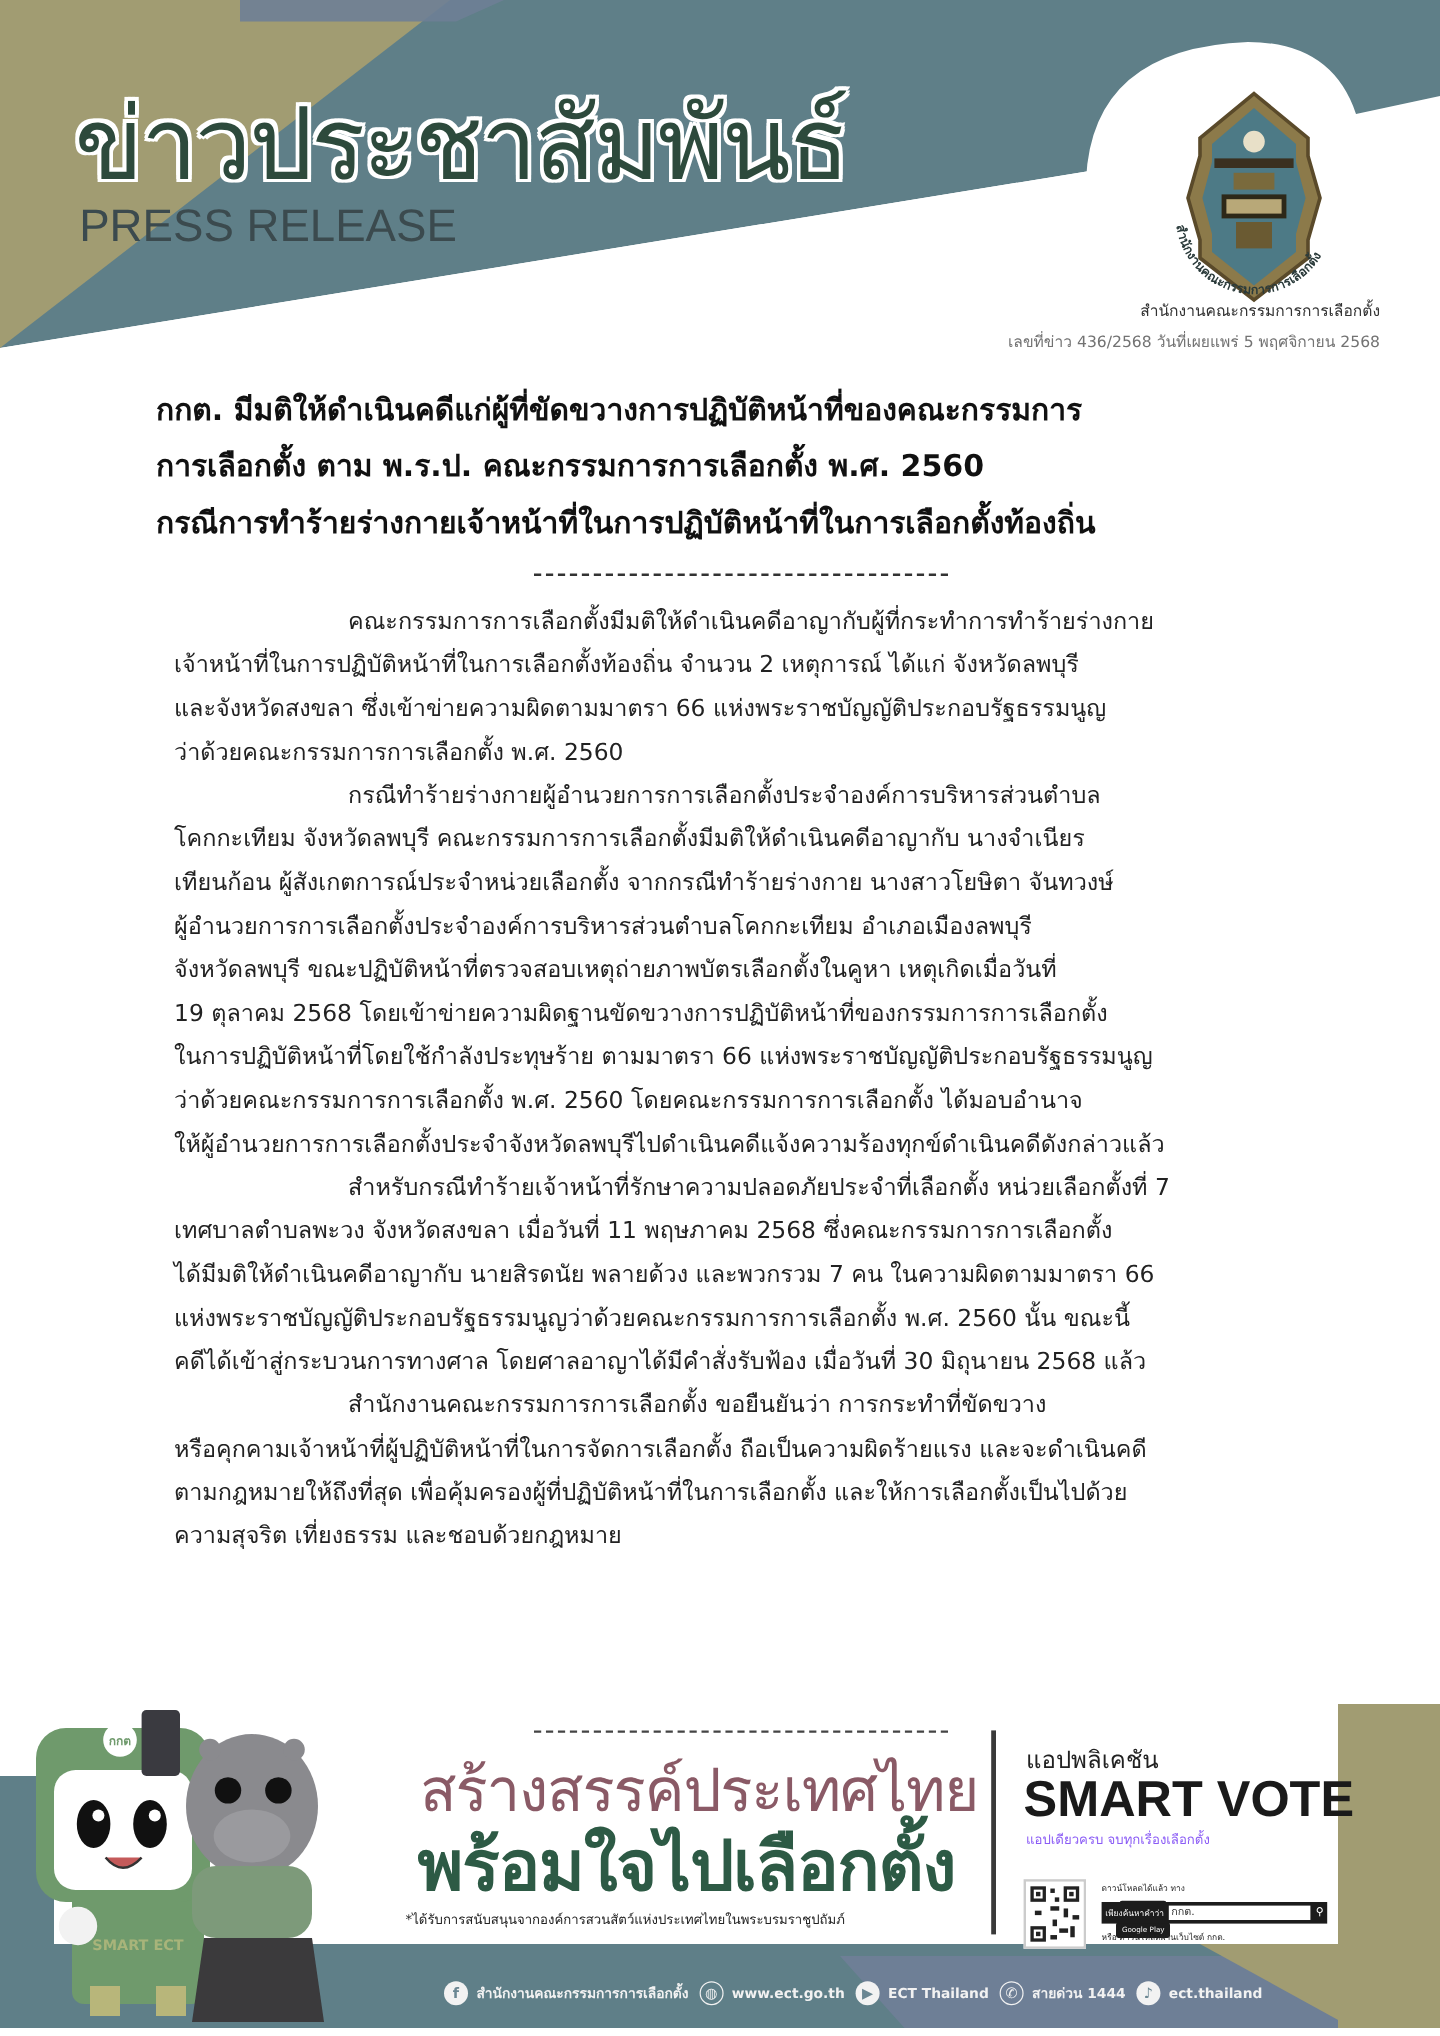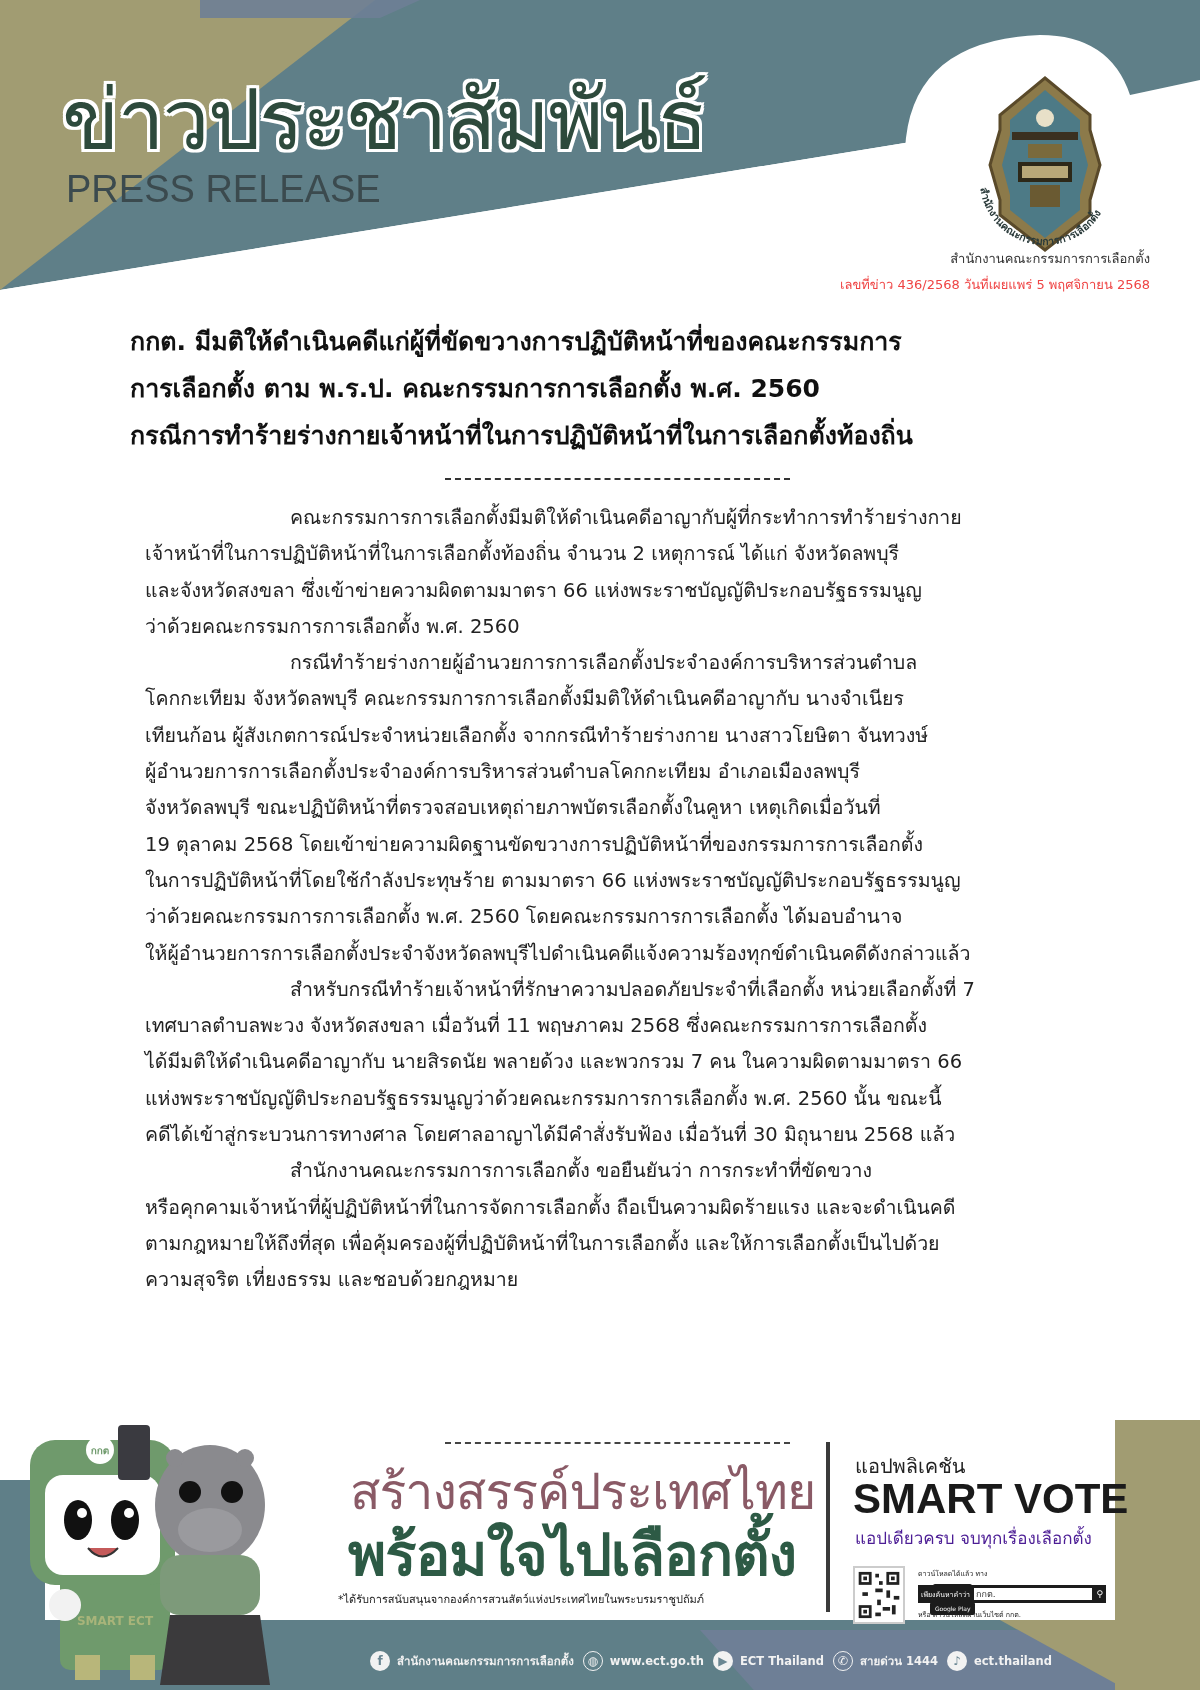--- a/index.html
+++ b/index.html
@@ -22,21 +22,21 @@
     font-family: "Liberation Sans", sans-serif; font-size: 38px; letter-spacing: 0px;
     color: #3b4a4e;
   }
   .logo { position: absolute; left: 950px; top: 70px; width: 190px; height: 190px; }
   .office-line {
     position: absolute; right: 50px; top: 248px;
     font-size: 13px; color: #333; text-align: right;
   }
   .news-no-line {
     position: absolute; right: 50px; top: 274px;
-    font-size: 13px; color: #ef4444; text-align: right; white-space: nowrap;
+    font-size: 13px; color: #737373; text-align: right; white-space: nowrap;
   }
 
   
   .headline {
     position: absolute; left: 130px; top: 318px; width: 940px;
     font-weight: bold; font-size: 25px; line-height: 47px; color: #111;
   }
   .headline div { white-space: nowrap; }
   .divider-dash {
     position: absolute; left: 445px; width: 345px; border-top: 2px dashed #333; height: 0;
@@ -67,21 +67,21 @@
     font-size: 58px; font-weight: bold; color: #2d5a45; letter-spacing: -1px; white-space: nowrap;
   }
   .support-note {
     position: absolute; left: 338px; top: 170px;
     font-size: 11px; color: #222; white-space: nowrap; text-align: right;
   }
   .dash-top { position: absolute; left: 445px; top: 22px; width: 345px; border-top: 2px dashed #444; }
   .vbar { position: absolute; left: 826px; top: 22px; width: 4px; height: 170px; background: #3a3a3a; }
   .app-label { position: absolute; left: 855px; top: 30px; font-size: 20px; color: #222; }
   .app-name { position: absolute; left: 853px; top: 55px; font-family: "Liberation Sans", sans-serif; font-weight: bold; font-size: 42px; color: #1a1a1a; letter-spacing: 0; }
-  .app-tagline { position: absolute; left: 855px; top: 104px; font-size: 17px; color: #4c1d95; white-space: nowrap; }
+  .app-tagline { position: absolute; left: 855px; top: 104px; font-size: 11px; color: #8b5cf6; white-space: nowrap; }
   .qr { position: absolute; left: 853px; top: 146px; width: 52px; height: 58px; background: #fff; border: 2px solid #ccc; }
   .store-row { position: absolute; left: 918px; top: 148px; display: flex; align-items: center; gap: 5px; flex-direction: column; }
   .store-text { font-size: 7px; color: #222; white-space: nowrap; }
   .store-badge { background: #1c1c1c; color: #fff; font-size: 6px; padding: 3px 5px; border-radius: 2px; white-space: nowrap; }
   .search-row { position: absolute; left: 918px; top: 165px; width: 188px; height: 18px; background: #1c1c1c; display: flex; align-items: center; padding: 0 3px; gap: 4px; }
   .search-label { color: #fff; font-size: 7px; white-space: nowrap; }
   .search-input { flex: 1; height: 12px; background: #fff; font-size: 9px; color: #333; padding-left: 2px; line-height: 12px; border: none; }
   .search-icon { color: #fff; font-size: 9px; }
   .web-note { position: absolute; left: 918px; top: 189px; font-size: 7px; color: #222; white-space: nowrap; }
 

